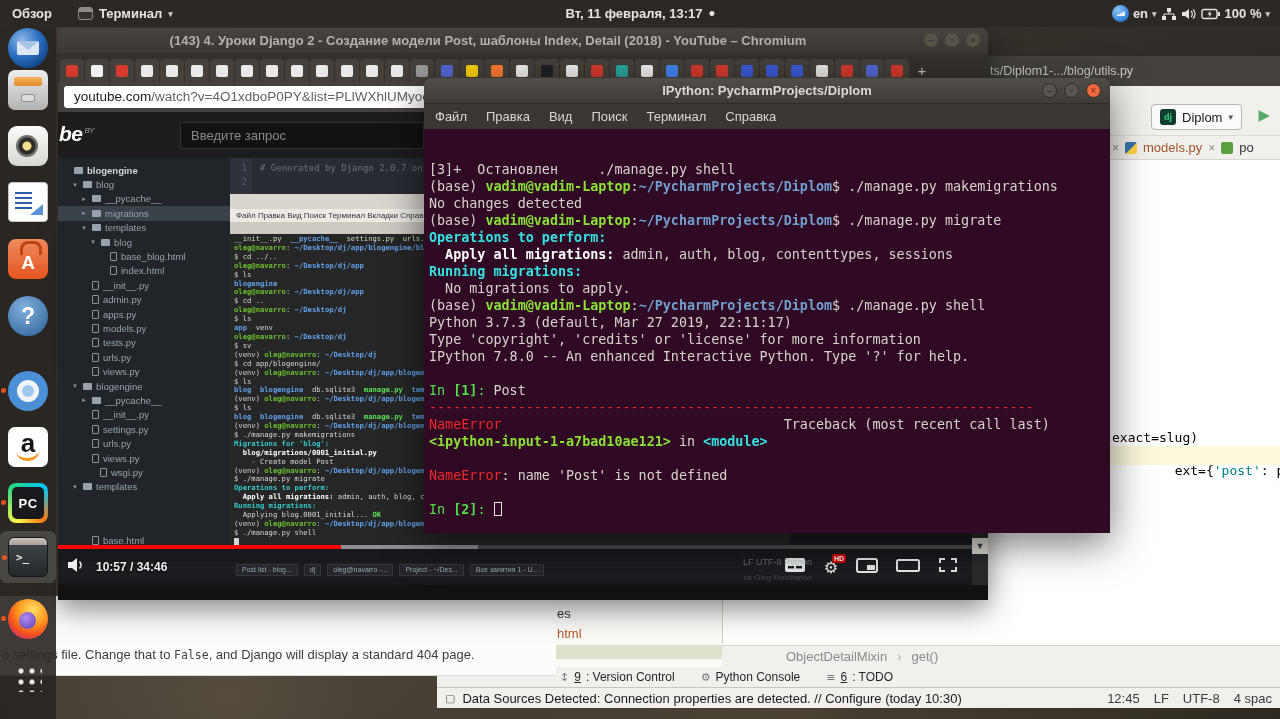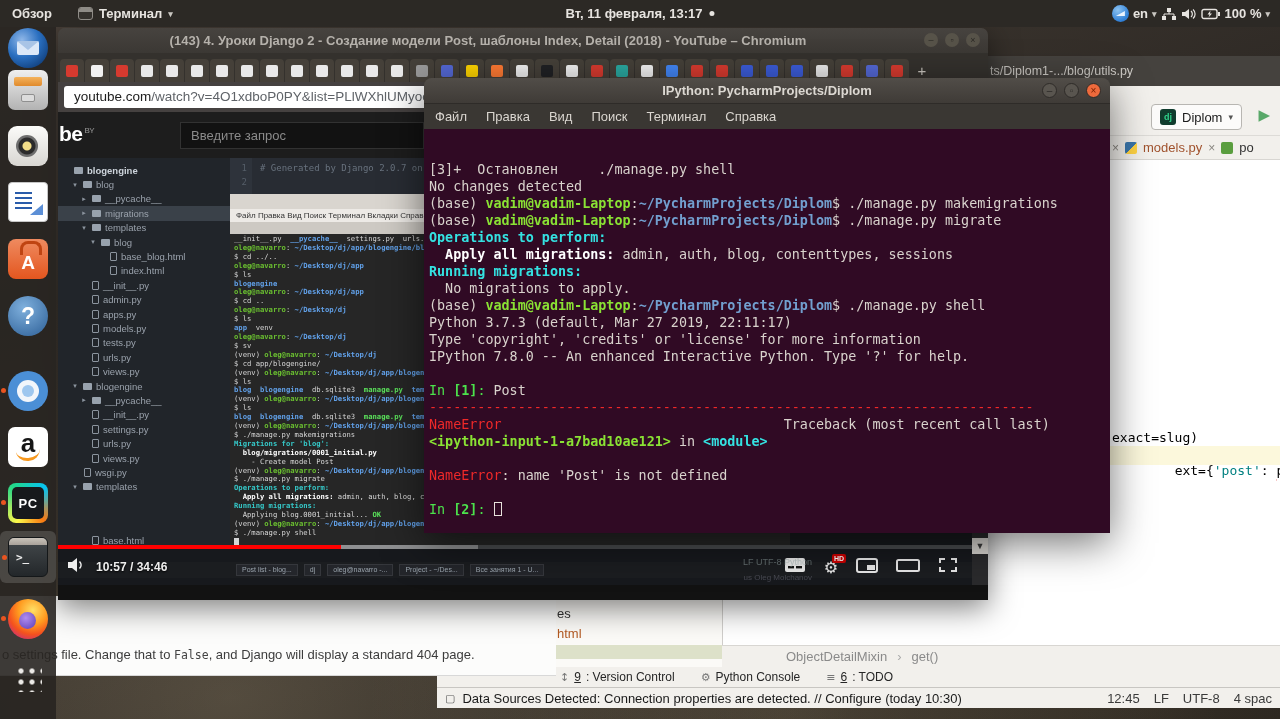--- a/index.html
+++ b/index.html
@@ -123,21 +123,21 @@
   .cr-btns { position:absolute; right:8px; top:5px; display:flex; gap:7px; }
   .cr-btn { width:14px; height:14px; border-radius:50%; background:#575349; color:#2c2a26; font-size:9px; display:flex; align-items:center; justify-content:center; cursor:pointer; }
   .cr-tabstrip { position:absolute; left:0; top:25px; right:0; height:29px; background:#34312d; display:flex; align-items:flex-end; padding:0 0 0 2px; }
   .mtab { width:24px; height:23px; background:#454039; border-radius:4px 4px 0 0; margin-right:1px; display:flex; align-items:center; justify-content:center; cursor:pointer; flex:none; }
   .mtab .fav { width:12px; height:12px; border-radius:2px; display:block; }
   .cr-newtab { width:24px; height:23px; color:#c9c5bf; font-size:15px; display:flex; align-items:center; justify-content:center; cursor:pointer; }
   .cr-toolbar { position:absolute; left:0; top:54px; right:0; height:30px; background:#454140; }
   .cr-url { position:absolute; left:6px; right:6px; top:4px; height:22px; background:#fff; border-radius:3px; font-size:13.5px; line-height:22px; padding-left:10px; white-space:nowrap; overflow:hidden; cursor:text; }
   .cr-url .host { color:#202020; } .cr-url .rest { color:#5f6368; }
   .yt-head { position:absolute; left:0; top:84px; right:0; height:46px; background:#1d1d1d; }
-  .yt-logo { position:absolute; left:1px; top:10px; color:#fff; font-size:21px; font-weight:bold; letter-spacing:-.5px; }
+  .yt-logo { position:absolute; left:1px; top:10px; color:#fff; font-size:21px; font-weight:bold; letter-spacing:-.5px;font-style:italic; }
   .yt-logo sup { color:#9a9a9a; font-size:8px; font-weight:normal; margin-left:2px; }
   .yt-search { position:absolute; left:122px; top:10px; width:244px; height:27px; background:#121212; border:1px solid #323232; color:#8a8a8a; font-size:13px; line-height:25px; padding-left:10px; cursor:text; }
 
   
   .yt-player { position:absolute; left:0; top:130px; width:914px; height:427px; background:#17191d; overflow:hidden; }
   .v-tree { position:absolute; left:0; top:0; width:172px; height:387px; background:#21252a; padding-top:5px; font-size:9.5px; color:#9aa2ac; overflow:hidden; }
   .vrow { height:14.4px; display:flex; align-items:center; gap:4px; white-space:nowrap; }
   .vrow.sel { background:#3a4149; }
   .vrow .arw { width:8px; font-size:7px; color:#8b949e; text-align:center; flex:none; }
   .fic { flex:none; }
@@ -480,21 +480,21 @@
           <div class="vrow" style="padding-left: 22px;">
             <span class="arw"></span>
             <span class="fic p"></span>
             <span class="lbl">urls.py</span>
           </div>
           <div class="vrow" style="padding-left: 22px;">
             <span class="arw"></span>
             <span class="fic p"></span>
             <span class="lbl">views.py</span>
           </div>
-          <div class="vrow" style="padding-left: 14px;">
+          <div class="vrow" style="padding-left: 30px;">
             <span class="arw"></span>
             <span class="fic p"></span>
             <span class="lbl">wsgi.py</span>
           </div>
           <div class="vrow" style="padding-left: 13px;">
             <span class="arw">▾</span>
             <span class="fic f"></span>
             <span class="lbl">templates</span>
           </div>
           <div class="vrow" style="padding-left: 22px; margin-top: 39px;">
@@ -628,22 +628,22 @@
     <div class="t-menubar" id="term-menu">
         <span class="tmenu-item">Файл</span>
         <span class="tmenu-item">Правка</span>
         <span class="tmenu-item">Вид</span>
         <span class="tmenu-item">Поиск</span>
         <span class="tmenu-item">Терминал</span>
         <span class="tmenu-item">Справка</span>
       </div>
     <div class="t-body" id="term-lines">
         <div class="ln"><span class="w">[3]+  Остановлен     ./manage.py shell</span></div>
+        <div class="ln"><span class="w">(base) </span><span class="g">vadim@vadim-Laptop</span><span class="w">:</span><span class="b">~/PycharmProjects/Diplom</span><span class="w">$ ./manage.py makemigrations</span></div>
         <div class="ln"><span class="w">No changes detected</span></div>
-        <div class="ln"><span class="w">(base) </span><span class="g">vadim@vadim-Laptop</span><span class="w">:</span><span class="b">~/PycharmProjects/Diplom</span><span class="w">$ ./manage.py makemigrations</span></div>
         <div class="ln"><span class="w">(base) </span><span class="g">vadim@vadim-Laptop</span><span class="w">:</span><span class="b">~/PycharmProjects/Diplom</span><span class="w">$ ./manage.py migrate</span></div>
         <div class="ln"><span class="c">Operations to perform:</span></div>
         <div class="ln"><span class="wb">  Apply all migrations:</span><span class="w"> admin, auth, blog, contenttypes, sessions</span></div>
         <div class="ln"><span class="c">Running migrations:</span></div>
         <div class="ln"><span class="w">  No migrations to apply.</span></div>
         <div class="ln"><span class="w">(base) </span><span class="g">vadim@vadim-Laptop</span><span class="w">:</span><span class="b">~/PycharmProjects/Diplom</span><span class="w">$ ./manage.py shell</span></div>
         <div class="ln"><span class="w">Python 3.7.3 (default, Mar 27 2019, 22:11:17)</span></div>
         <div class="ln"><span class="w">Type 'copyright', 'credits' or 'license' for more information</span></div>
         <div class="ln"><span class="w">IPython 7.8.0 -- An enhanced Interactive Python. Type '?' for help.</span></div>
         <div class="ln">&nbsp;</div>

